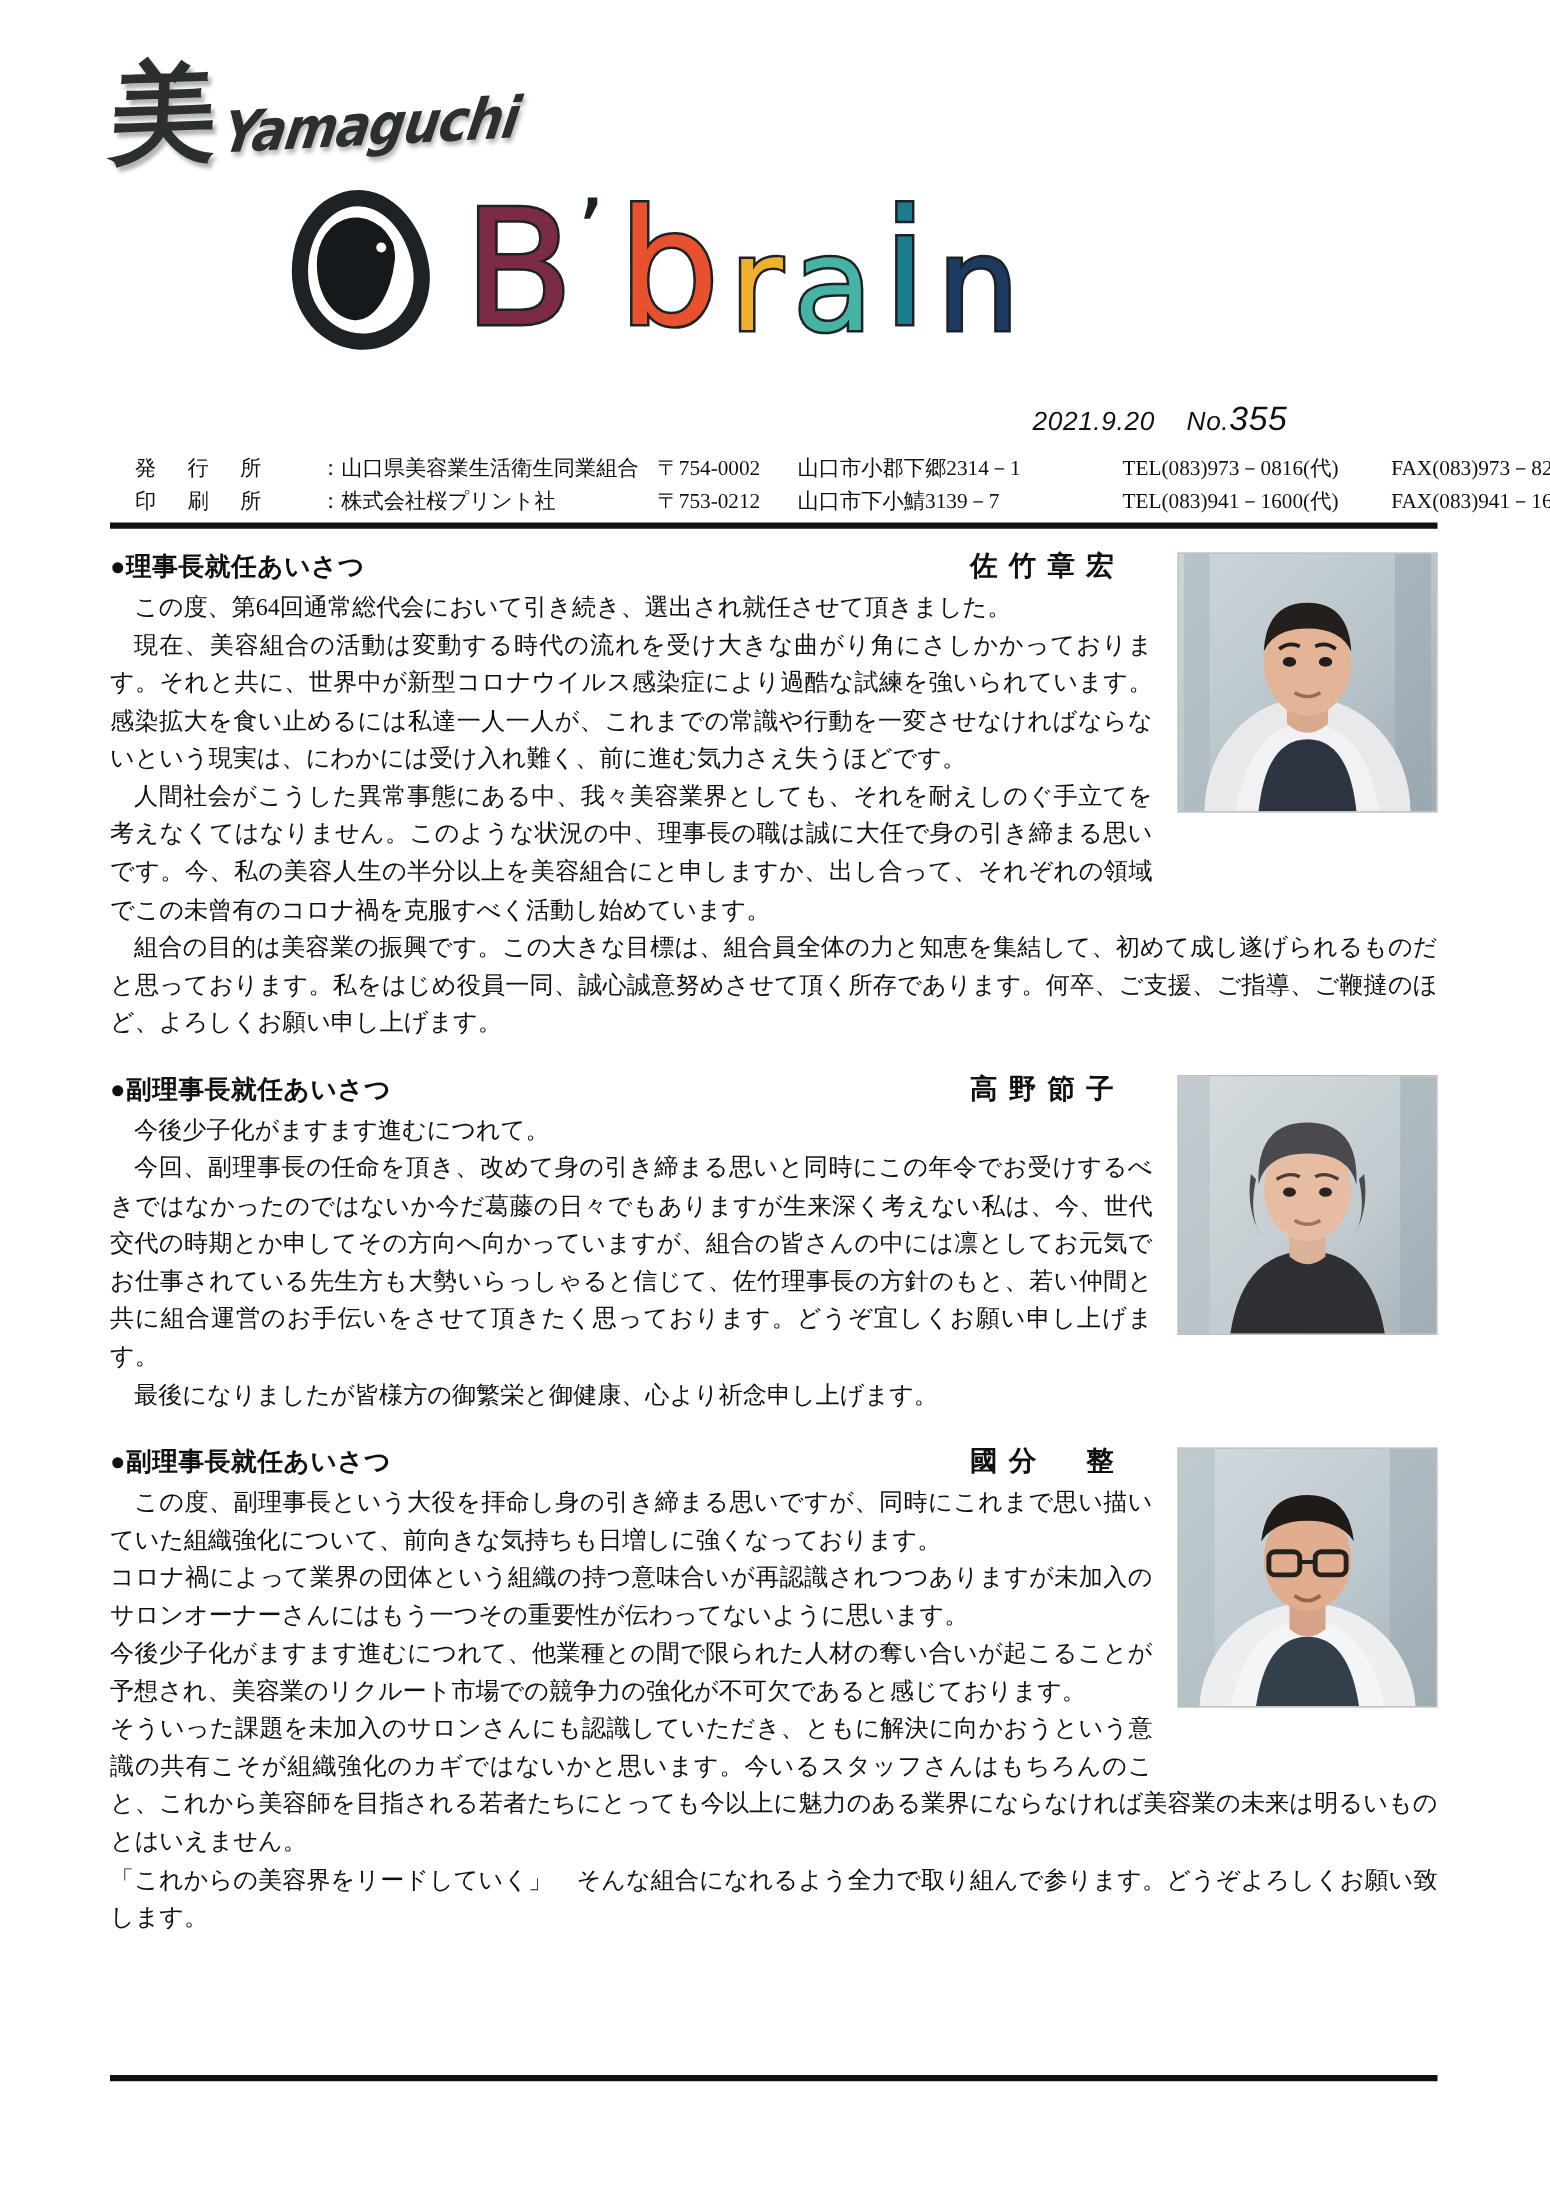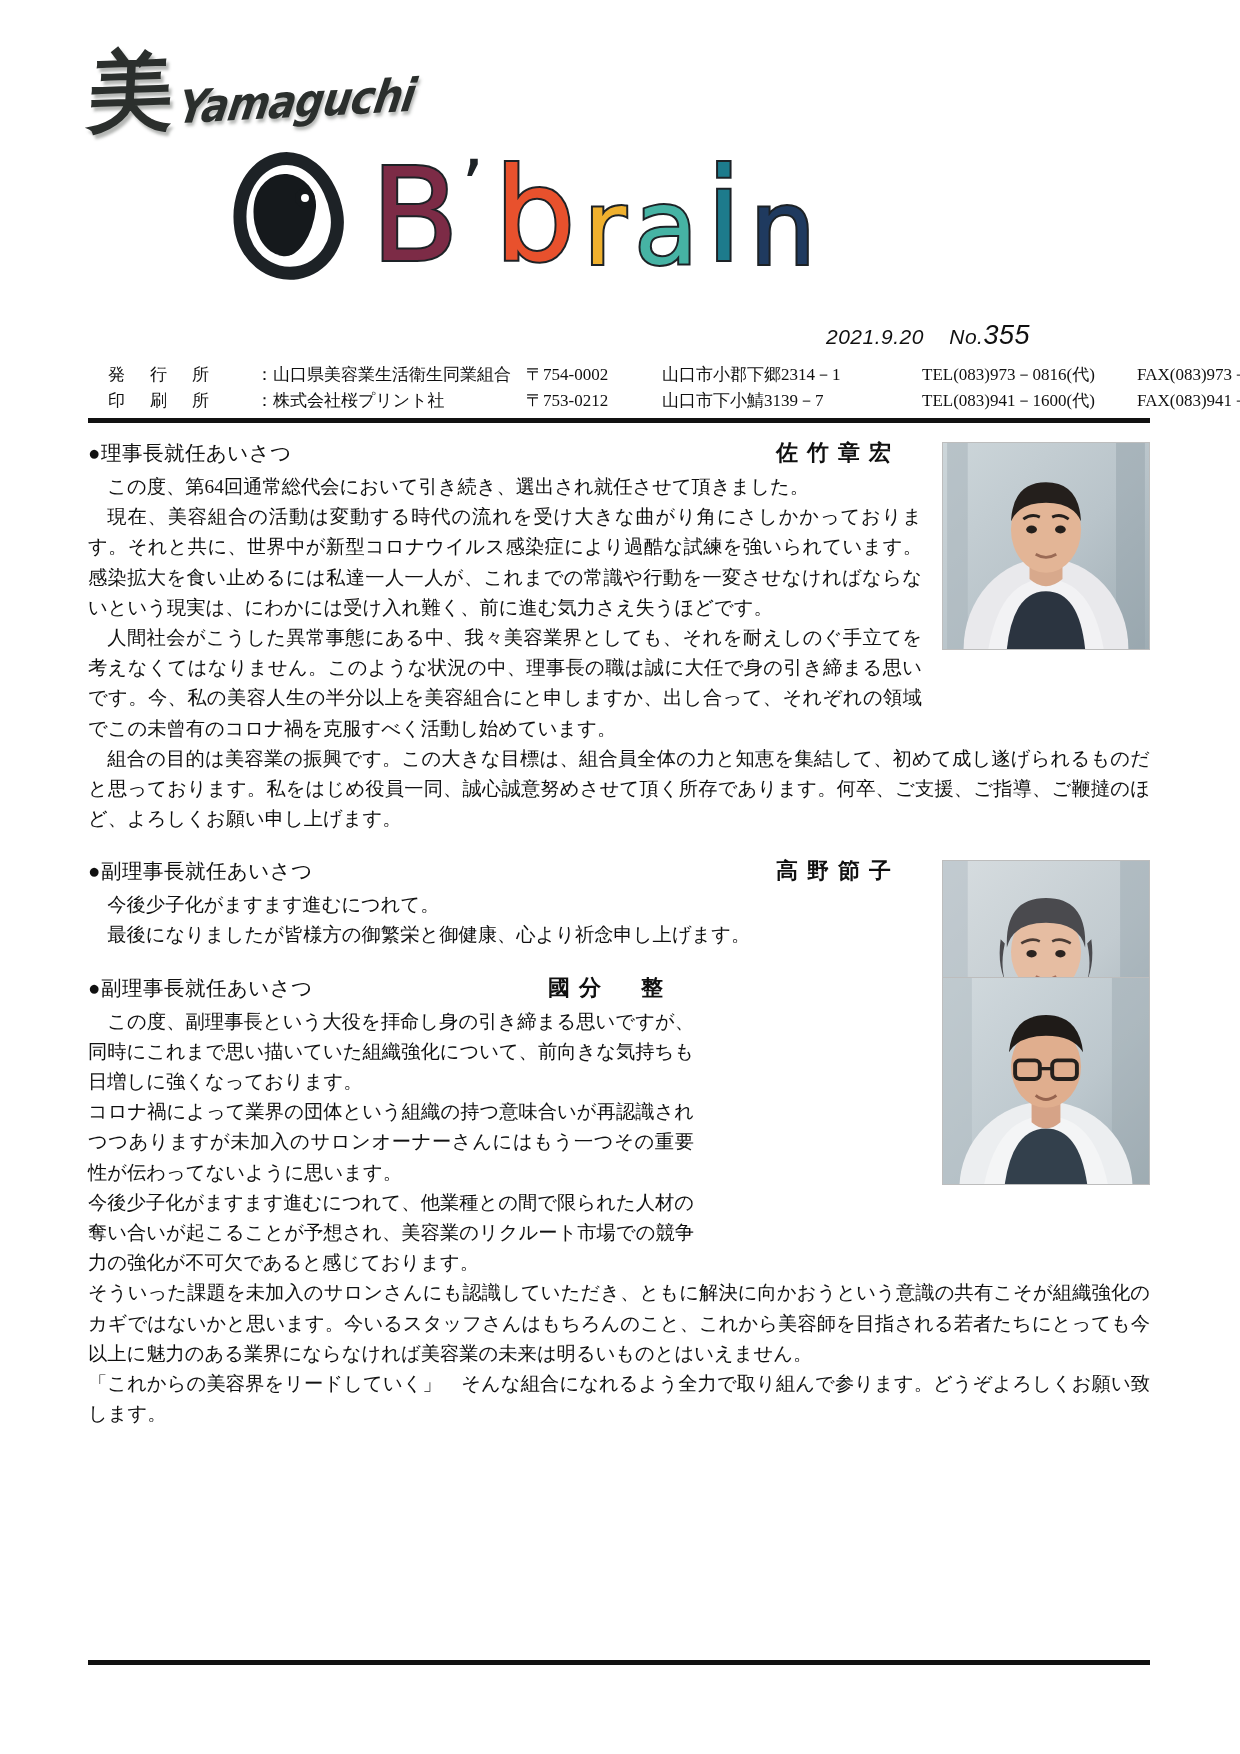--- a/index.html
+++ b/index.html
@@ -101,21 +101,21 @@
   .pub-block {
     position:absolute; left:108px; top:362px;
     width:1024px;
     font-size:17px;
     line-height:1.55;
   }
   .pub-row { display:flex; align-items:baseline; white-space:nowrap; }
   .pub-label { width:148px; letter-spacing:4px; flex:0 0 auto; }
   .pub-name  { width:270px; flex:0 0 auto; }
   .pub-zip   { width:112px; flex:0 0 auto; font-family:"Liberation Serif",serif; }
-  .pub-addr  { width:260px; flex:0 0 auto;margin-left:24px; }
+  .pub-addr  { width:260px; flex:0 0 auto; }
   .pub-tel   { width:215px; flex:0 0 auto; }
   .pub-fax   { flex:0 0 auto; }
 
   .rule-top {
     position:absolute; left:88px; top:418px;
     width:1062px; height:5px; background:#111;
   }
   .rule-bottom {
     position:absolute; left:88px; top:1660px;
     width:1062px; height:5px; background:#111;
@@ -125,21 +125,21 @@
   .content { position:absolute; left:88px; top:438px; width:1062px; }
 
   .article { position:relative; margin-bottom:14px; }
 
   .art-head {
     display:flex; align-items:baseline;
     padding-right:250px;
     margin-bottom:4px;
   }
   .art-title {
-    font-weight:400; font-size:20.5px;
+    font-weight:700; font-size:20.5px;
     letter-spacing:.5px;
   }
   .art-author {
     margin-left:auto;
     font-size:22px; font-weight:700;
     letter-spacing:9px;
     white-space:nowrap;
   }
 
   .art-body { font-size:19.3px; line-height:1.565; text-align:justify; }
@@ -281,20 +281,21 @@
           <path d="M45 56 q5 3 10 0" stroke="#a8705c" stroke-width="1.3" fill="none"></path>
         </svg>
       </div>
       <div class="art-head">
         <span class="art-title">●副理事長就任あいさつ</span>
         <span class="art-author">高野節子</span>
       </div>
       <div class="art-body">
         <div class="wrap-float"></div>
         <p>今後少子化がますます進むにつれて。</p>
+        <p>今回、副理事長の任命を頂き、改めて身の引き締まる思いと同時にこの年令でお受けするべきではなかったのではないか今だ葛藤の日々でもありますが生来深く考えない私は、今、世代交代の時期とか申してその方向へ向かっていますが、組合の皆さんの中には凛としてお元気でお仕事されている先生方も大勢いらっしゃると信じて、佐竹理事長の方針のもと、若い仲間と共に組合運営のお手伝いをさせて頂きたく思っております。どうぞ宜しくお願い申し上げます。</p>
         <p>最後になりましたが皆様方の御繁栄と御健康、心より祈念申し上げます。</p>
       </div>
     </div>
 
     <div class="article" style="margin-top:22px;">
       <div class="portrait">
         <svg viewBox="0 0 100 100" preserveAspectRatio="none" aria-hidden="true">
           <defs>
             <linearGradient id="bg3" x1="0" y1="0" x2="1" y2="1">
               <stop offset="0%" stop-color="#d2dade"></stop>

